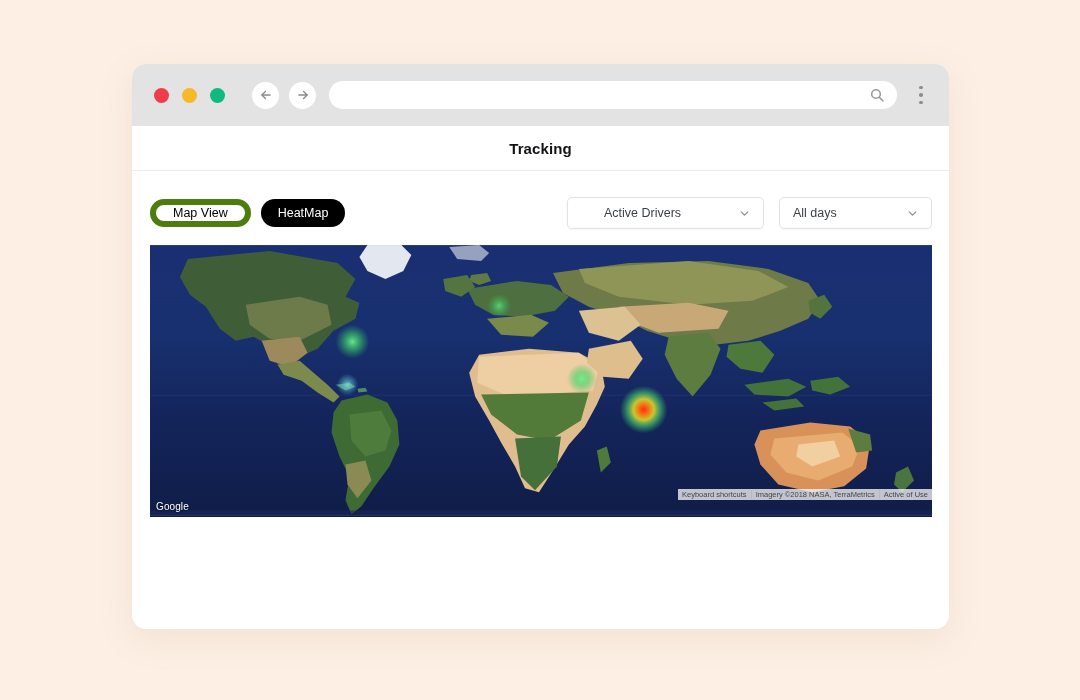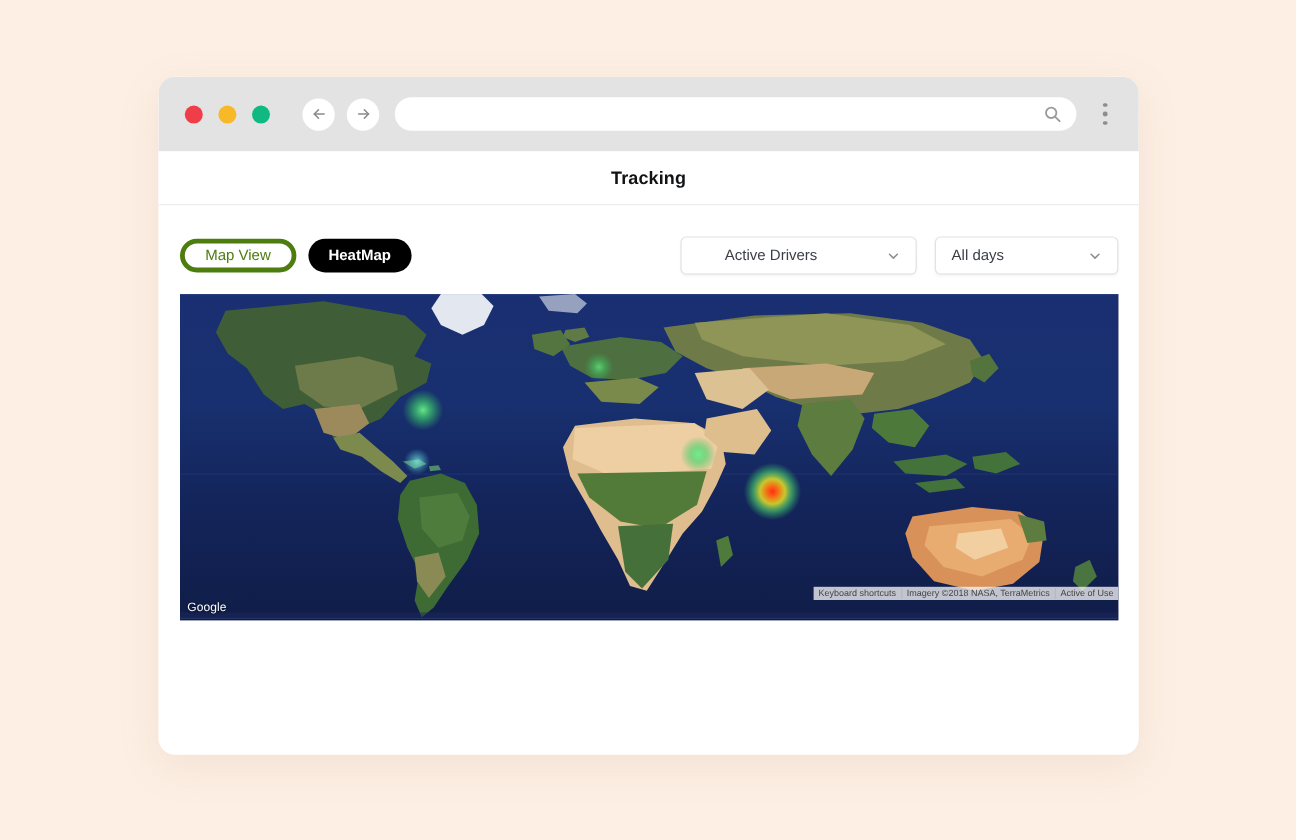--- a/index.html
+++ b/index.html
@@ -96,27 +96,27 @@
     height: 28px;
     border-radius: 14px;
     display: flex; align-items: center; justify-content: center;
     padding: 0 17px;
     font-size: 12.5px;
     cursor: pointer;
     white-space: nowrap;
   }
   .pill.outline {
     background: #ffffff;
-    border: 4px solid #4d7c0f;
-    color: #4d7c0f;
+    border: 6px solid #4d7c0f;
+    color: #000000;
   }
   .pill.filled {
     background: #000000;
     color: #ffffff;
-    font-weight: 700;
+    font-weight: 400;
   }
 
   .filters { margin-left: auto; display: flex; gap: 15px; }
   .select-box {
     height: 32px;
     background: #ffffff;
     border: 1px solid #e2e2e2;
     border-radius: 5px;
     display: flex; align-items: center;
     padding: 0 12px 0 13px;

